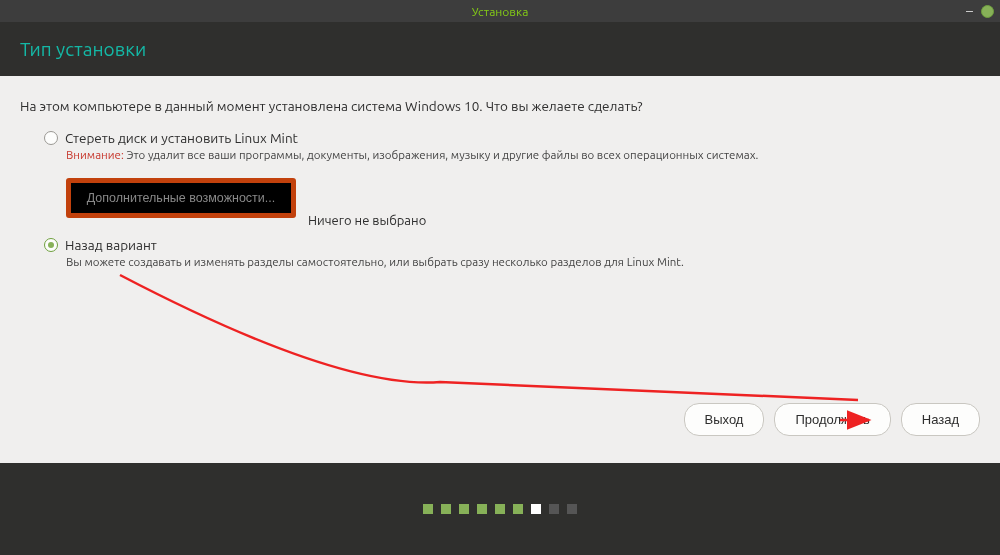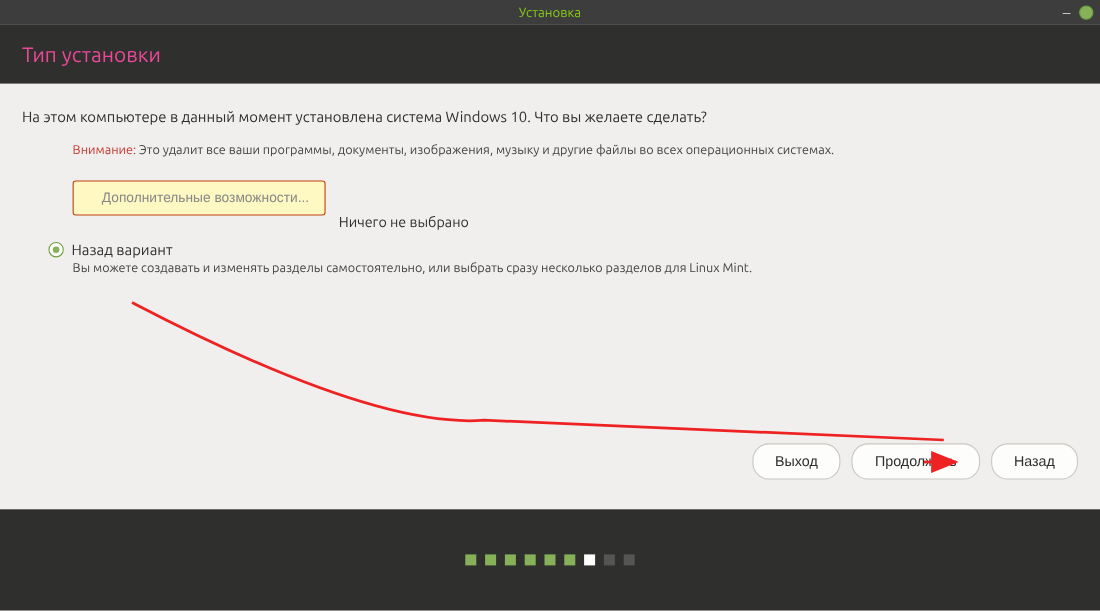--- a/index.html
+++ b/index.html
@@ -28,21 +28,21 @@
       gap: 8px;
       align-items: center;
     }
     .min-btn { color: #ccc; font-size: 14px; line-height: 1; cursor: pointer; }
     .close-round {
       width: 13px; height: 13px; border-radius: 50%;
       background: #87b158; border: 1px solid #6fa03e; cursor: pointer;
     }
     .header {
       background: #2f2f2d;
-      color: #ec4899;
+      color: #14b8a6;
       padding: 16px 20px;
       font-size: 19px;
       font-weight: 400;
     }
     .content {
       padding: 22px 20px 8px 20px;
       color: #2e2e2e;
       font-size: 13px;
       position: relative;
       height: 350px;
@@ -58,23 +58,23 @@
     .radio.checked { border-color: #6fa03e; }
     .radio.checked::after {
       content: ""; position: absolute; left: 3px; top: 3px;
       width: 6px; height: 6px; border-radius: 50%; background: #87b158;
     }
     .opt-title { font-size: 13.5px; }
     .opt-desc { margin: 2px 0 0 22px; font-size: 11.5px; color: #444; }
     .warning { color: #c7382e; }
     .adv-row { margin: 8px 0 0 22px; display: flex; align-items: center; gap: 12px; }
     .adv-btn {
-      background: #fef9c3; color: #888; border: 1px solid #c2410c;
+      background: #000000; color: #888; border: 5px solid #c2410c;
       padding: 8px 14px; font-size: 12.5px; border-radius: 3px;
-      min-width: 230px; text-align: right; cursor: default;
+      min-width: 230px; text-align: center; cursor: default;
     }
     .adv-status { font-size: 13px; color: #2e2e2e; margin-top: 44px; }
     .actions {
       position: absolute; right: 20px; bottom: -10px;
       display: flex; gap: 10px;
     }
     .btn {
       background: #fdfdfc; border: 1px solid #c9c7c1; border-radius: 15px;
       padding: 8px 20px; font-size: 13px; color: #2e2e2e; cursor: pointer;
     }
@@ -105,20 +105,24 @@
 
 <div class="header">
   <span>Тип установки</span>
 </div>
 
 <div class="content">
   <div class="prompt">На этом компьютере в данный момент установлена система Windows 10. Что вы желаете сделать?</div>
 
 
   <div class="option">
+    <div class="option-row">
+      <span class="radio"></span>
+      <span class="opt-title">Стереть диск и установить Linux Mint</span>
+    </div>
     <div class="opt-desc">
       <span class="warning">Внимание:</span><span> Это удалит все ваши программы, документы, изображения, музыку и другие файлы во всех операционных системах.</span>
     </div>
     <div class="adv-row">
       <button class="adv-btn">Дополнительные возможности...</button>
       <span class="adv-status">Ничего не выбрано</span>
     </div>
   </div>
 
   <div class="option">

